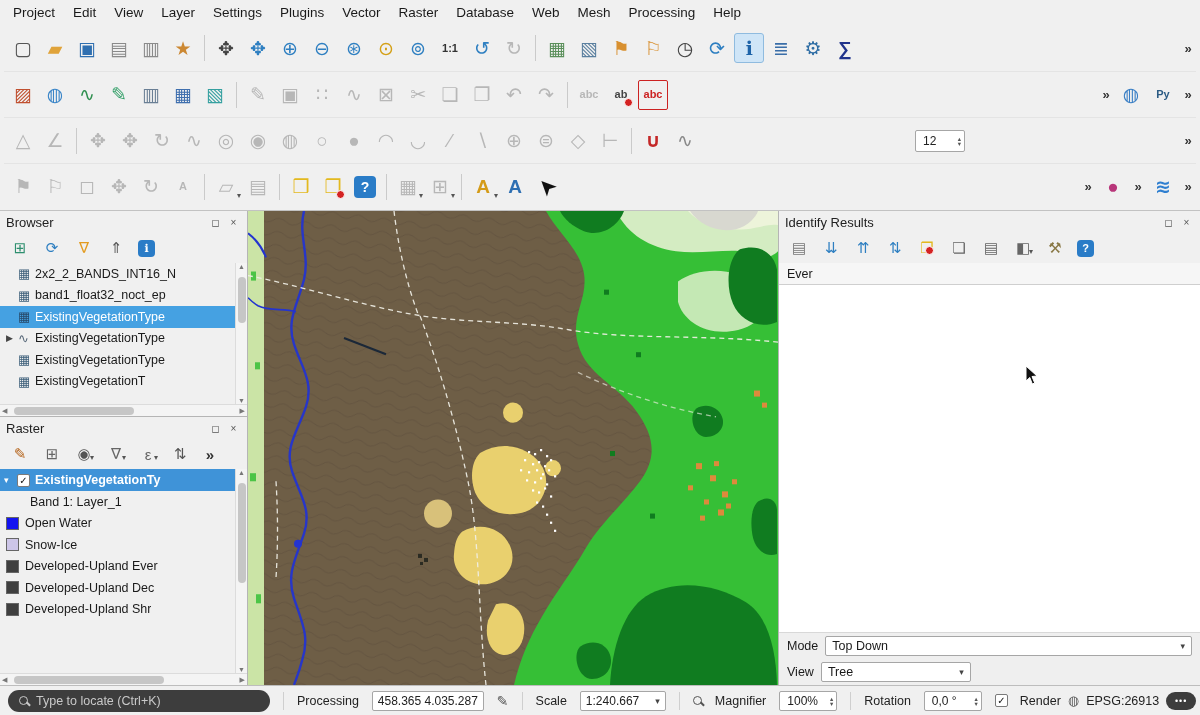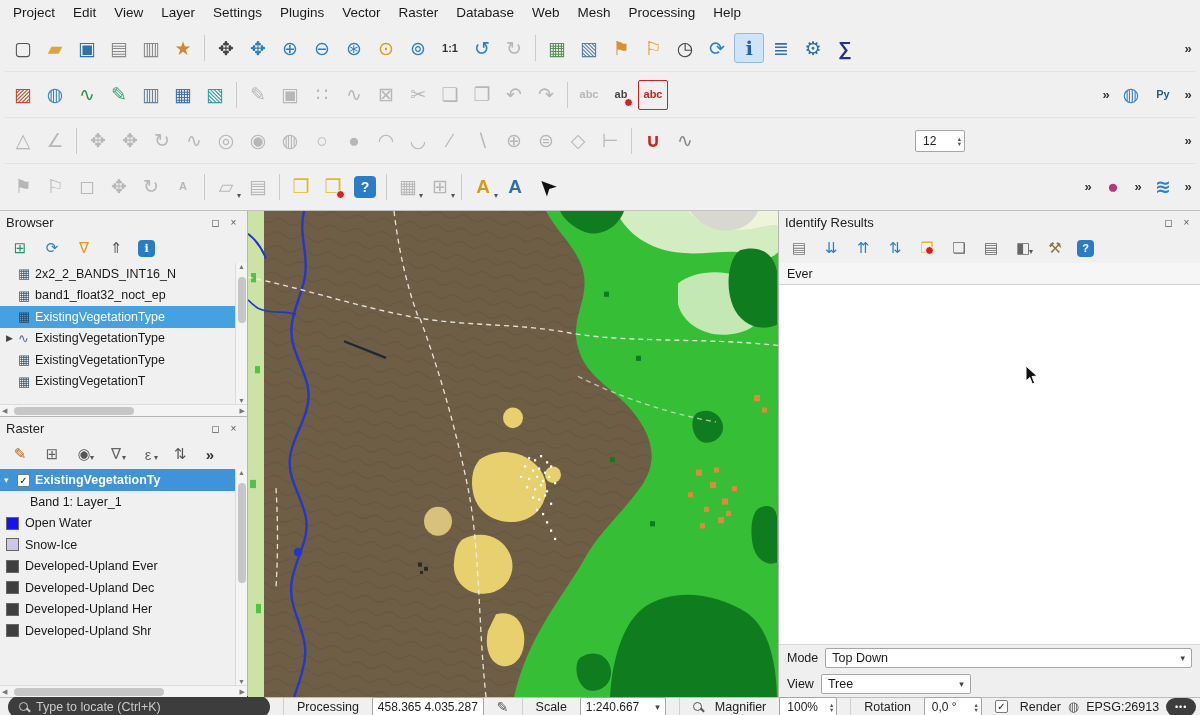--- a/index.html
+++ b/index.html
@@ -85,21 +85,21 @@
   .id-body { flex:1; background:#fff; position:relative; border-bottom:1px solid #d8d8d8; }
   .combo-row { height:26px; flex:none; display:flex; align-items:center; gap:7px; padding:0 8px; font-size:12.5px; background:#efefef; }
   .combo { height:20px; background:#fff; border:1px solid #a6a6a6; border-radius:2px; display:flex; align-items:center;
            justify-content:space-between; padding:0 6px; font-size:12.5px; }
   .combo .caret { font-size:9px; color:#444; margin-left:8px; }
   .combo.grow { flex:1; }
   .combo.w150 { width:150px; }
   .mouse-cursor { position:absolute; left:246px; top:80px; }
 
   
-  .statusbar { height:18px; flex:none; border-top:1px solid #bdbdbd; display:flex; align-items:center; gap:13px;
+  .statusbar { height:30px; flex:none; border-top:1px solid #bdbdbd; display:flex; align-items:center; gap:13px;
                padding:0 8px; font-size:12.5px; color:#222; background:#f0f0f0; }
   .locate { width:262px; height:22px; flex:none; border-radius:11px; background:#3d3d3d; color:#c9c9c9;
             display:flex; align-items:center; padding:0 11px; gap:8px; font-size:12.5px; }
   .lens { width:9px; height:9px; border:1.6px solid #c9c9c9; border-radius:50%; position:relative; flex:none; }
   .lens::after { content:""; position:absolute; width:5px; height:1.6px; background:#c9c9c9; transform:rotate(45deg); right:-4px; bottom:-1px; }
   .lens.dark { border-color:#555; } .lens.dark::after { background:#555; }
   .sb-sep { width:1px; height:18px; background:#cfcfcf; flex:none; }
   .sb-input { background:#fff; border:1px solid #a6a6a6; border-radius:2px; height:20px; display:flex; align-items:center;
               justify-content:center; font-size:12px; flex:none; }
   .sb-spin { position:relative; justify-content:flex-start; padding-left:7px; }
@@ -589,24 +589,20 @@
                 <span class="sw" style="background: rgb(205, 198, 232);"></span>
                 <span class="tw-label">Snow-Ice</span>
               </div>
               <div class="tree-row lyr-row has-swatch">
                 <span class="sw" style="background: rgb(63, 63, 63);"></span>
                 <span class="tw-label">Developed-Upland Ever</span>
               </div>
               <div class="tree-row lyr-row has-swatch">
                 <span class="sw" style="background: rgb(63, 63, 63);"></span>
                 <span class="tw-label">Developed-Upland Dec</span>
-              </div>
-              <div class="tree-row lyr-row has-swatch">
-                <span class="sw" style="background: rgb(63, 63, 63);"></span>
-                <span class="tw-label">Developed-Upland Her</span>
               </div>
               <div class="tree-row lyr-row has-swatch">
                 <span class="sw" style="background: rgb(63, 63, 63);"></span>
                 <span class="tw-label">Developed-Upland Shr</span>
               </div>
             </div>
           <div class="vscroll">
             <span>▲</span>
             <span class="vthumb" style="top:14px;height:100px;"></span>
             <span style="margin-top:auto;">▼</span>

